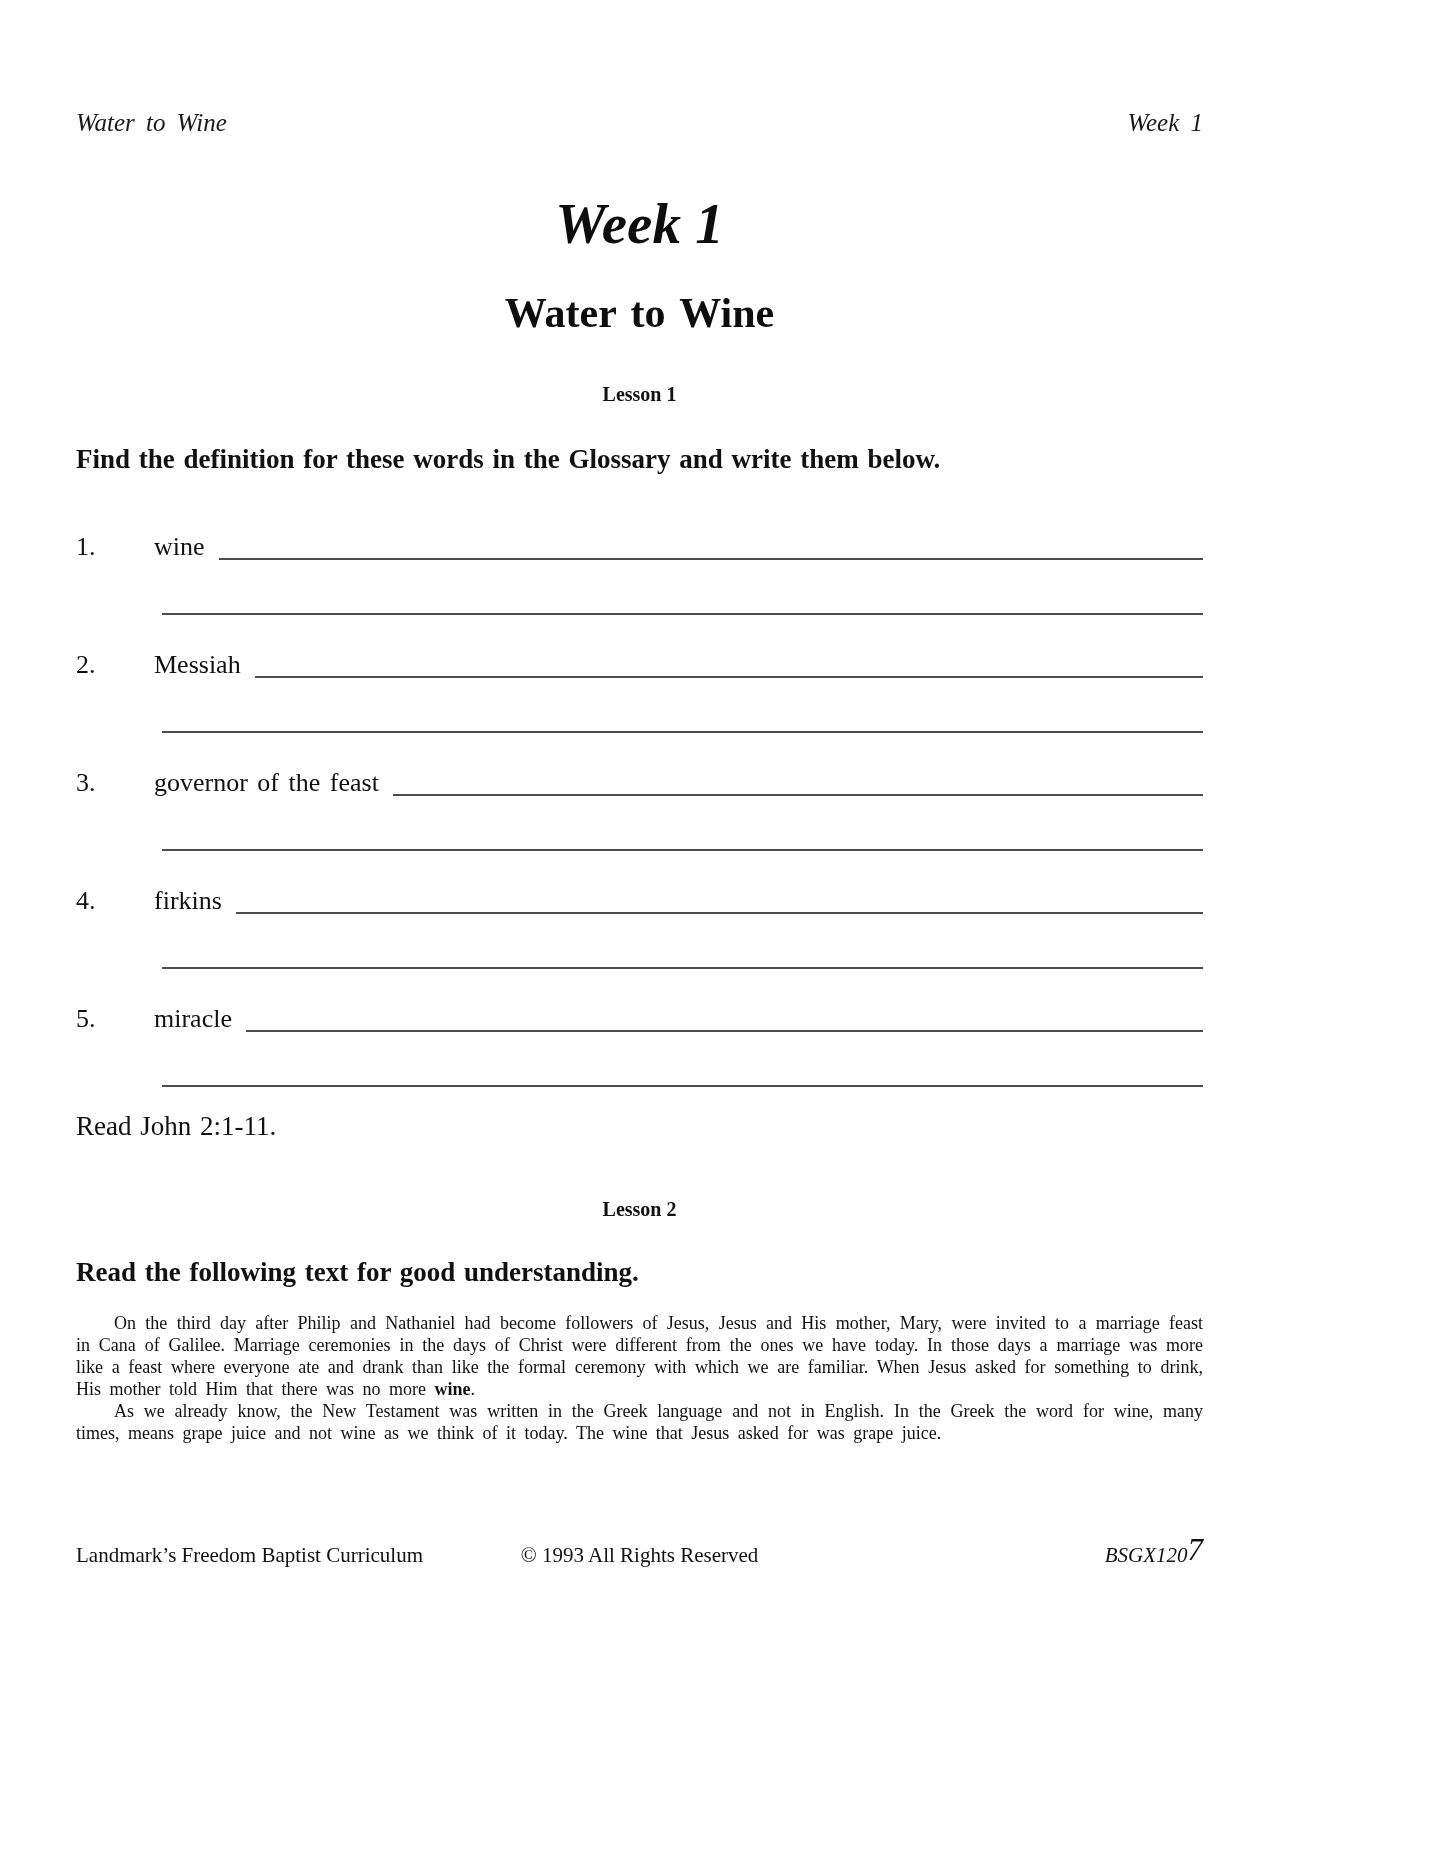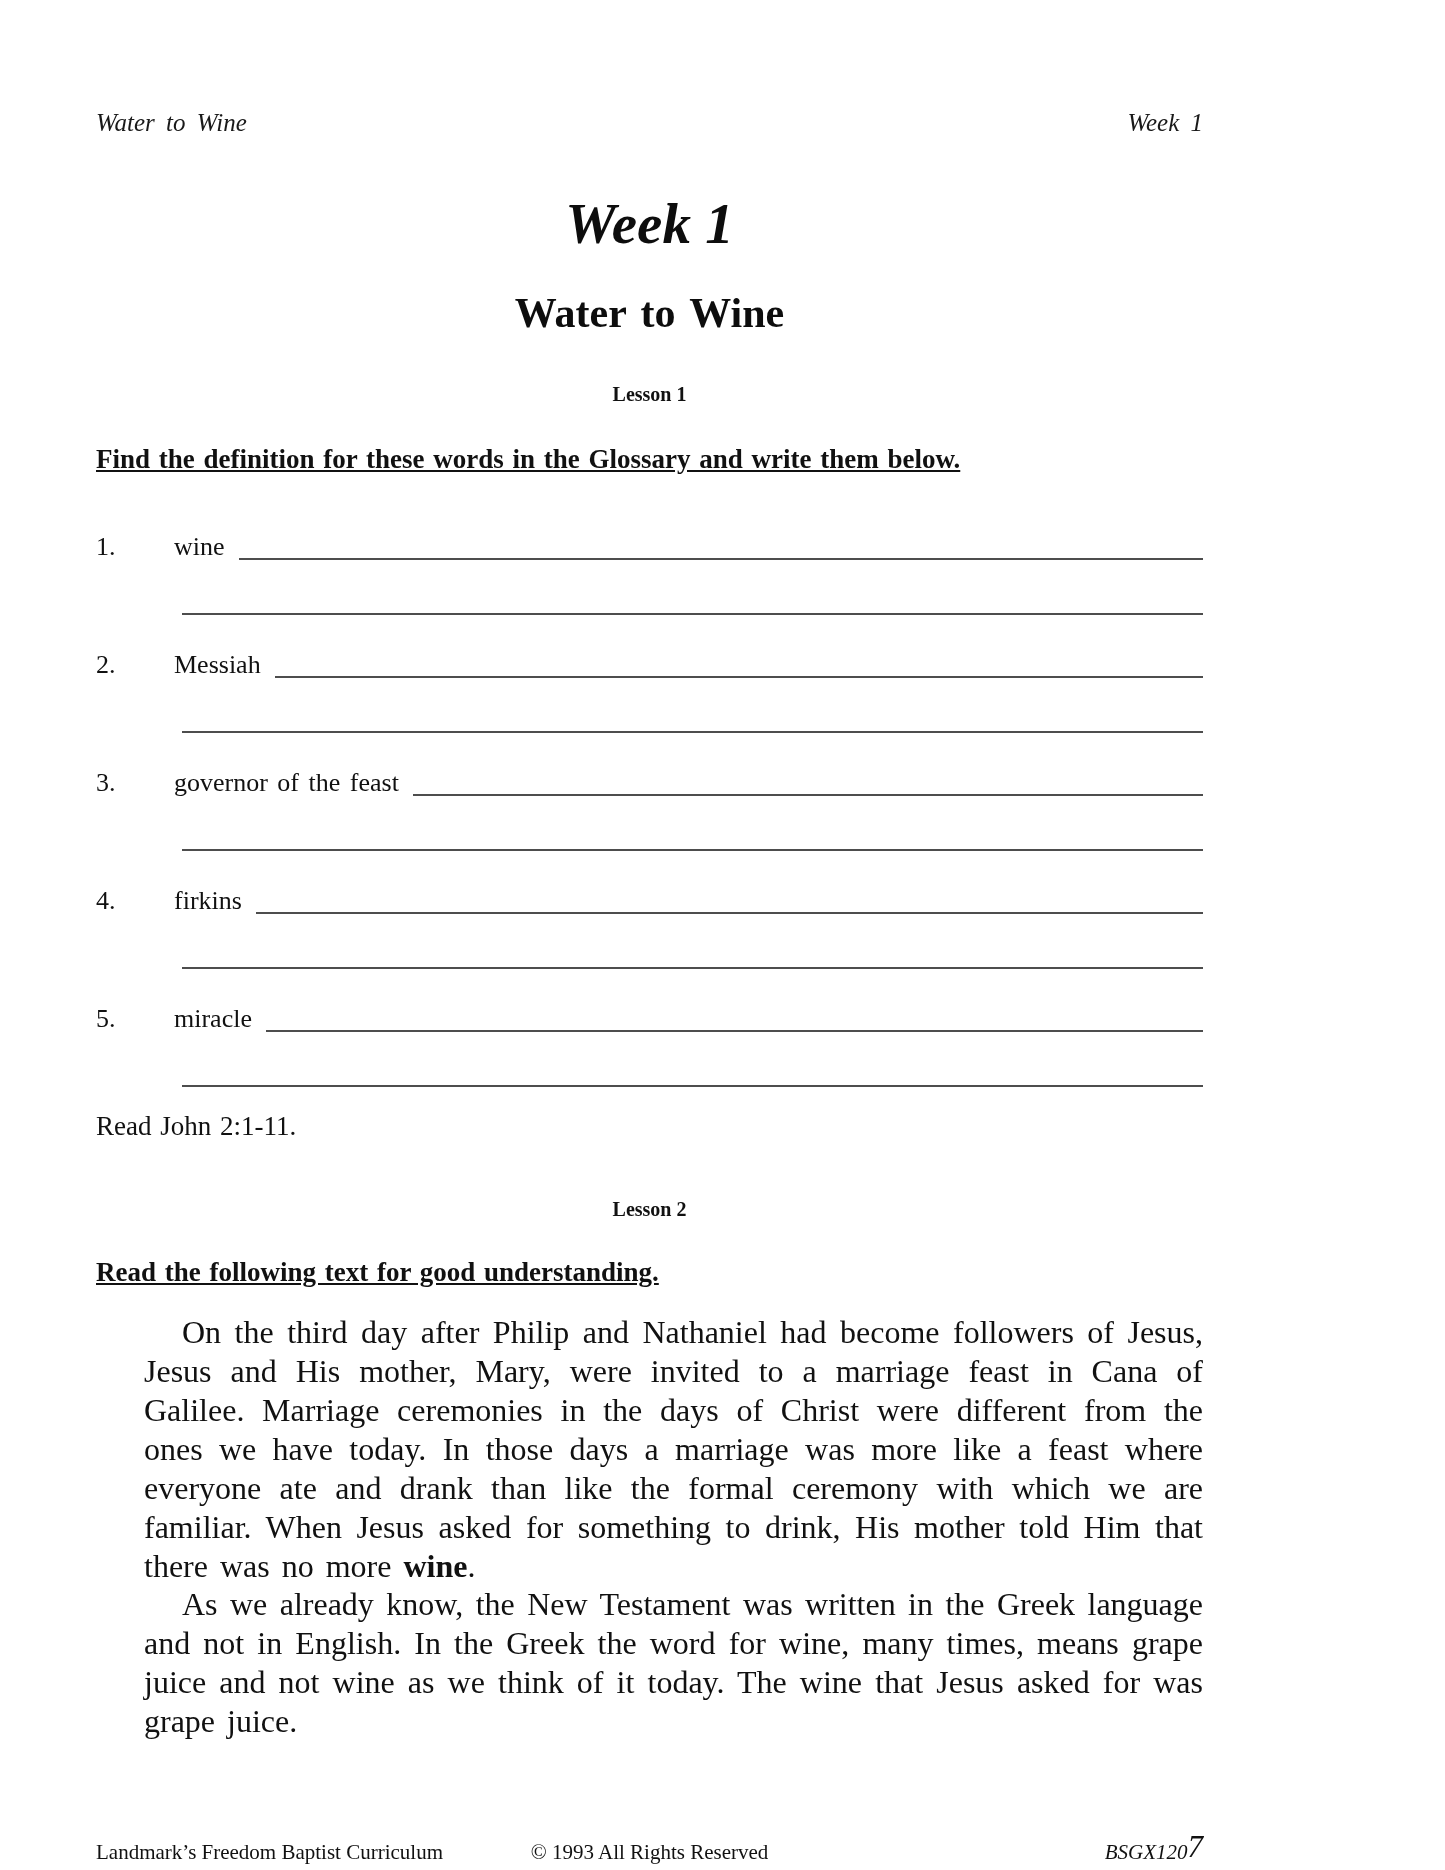--- a/index.html
+++ b/index.html
@@ -4,21 +4,21 @@
 <style>
   html, body { margin: 0; padding: 0; background: #e8e8e8; }
   .page {
     position: relative;
     width: 1445px;
     height: 1870px;
     background: #ffffff;
     color: #111111;
     font-family: "Liberation Serif", "DejaVu Serif", serif;
     box-sizing: border-box;
-    padding: 108px 242px 0 96px;
+    padding: 108px 242px 0 76px;
     overflow: hidden;
   }
   
   .running-header {
     display: flex;
     justify-content: space-between;
     align-items: baseline;
     font-style: italic;
     font-size: 25px;
     line-height: 1.2;
@@ -50,21 +50,20 @@
     font-size: 20px;
     line-height: 1.25;
     font-weight: bold;
   }
   .instruction {
     margin-top: 36px;
     font-size: 27px;
     line-height: 1.25;
     font-weight: bold;
     word-spacing: 2px;
-    text-decoration: underline;
   }
   
   .definition-list { margin-top: 54px; }
   .q-item { margin-bottom: 34px; }
   .q-item:last-child { margin-bottom: 0; }
   .q-row {
     display: flex;
     align-items: baseline;
     font-size: 26px;
     line-height: 32px;
@@ -89,25 +88,24 @@
     font-size: 27px;
     line-height: 34px;
     font-weight: normal;
     word-spacing: 2px;
   }
   .lesson2-heading { margin-top: 54px; }
   .instruction-2 { margin-top: 34px; }
   
   .body-text {
     margin-top: 24px;
-    font-size: 32px;
+    font-size: 18px;
     line-height: 1.215;
     word-spacing: 4px;
     text-align: justify;
-    margin-left: 48px;
   }
   .body-text p {
     margin: 0;
     text-indent: 38px;
   }
   .bold-word { font-weight: bold; }
   
   .page-footer {
     position: relative;
     margin-top: 92px;

